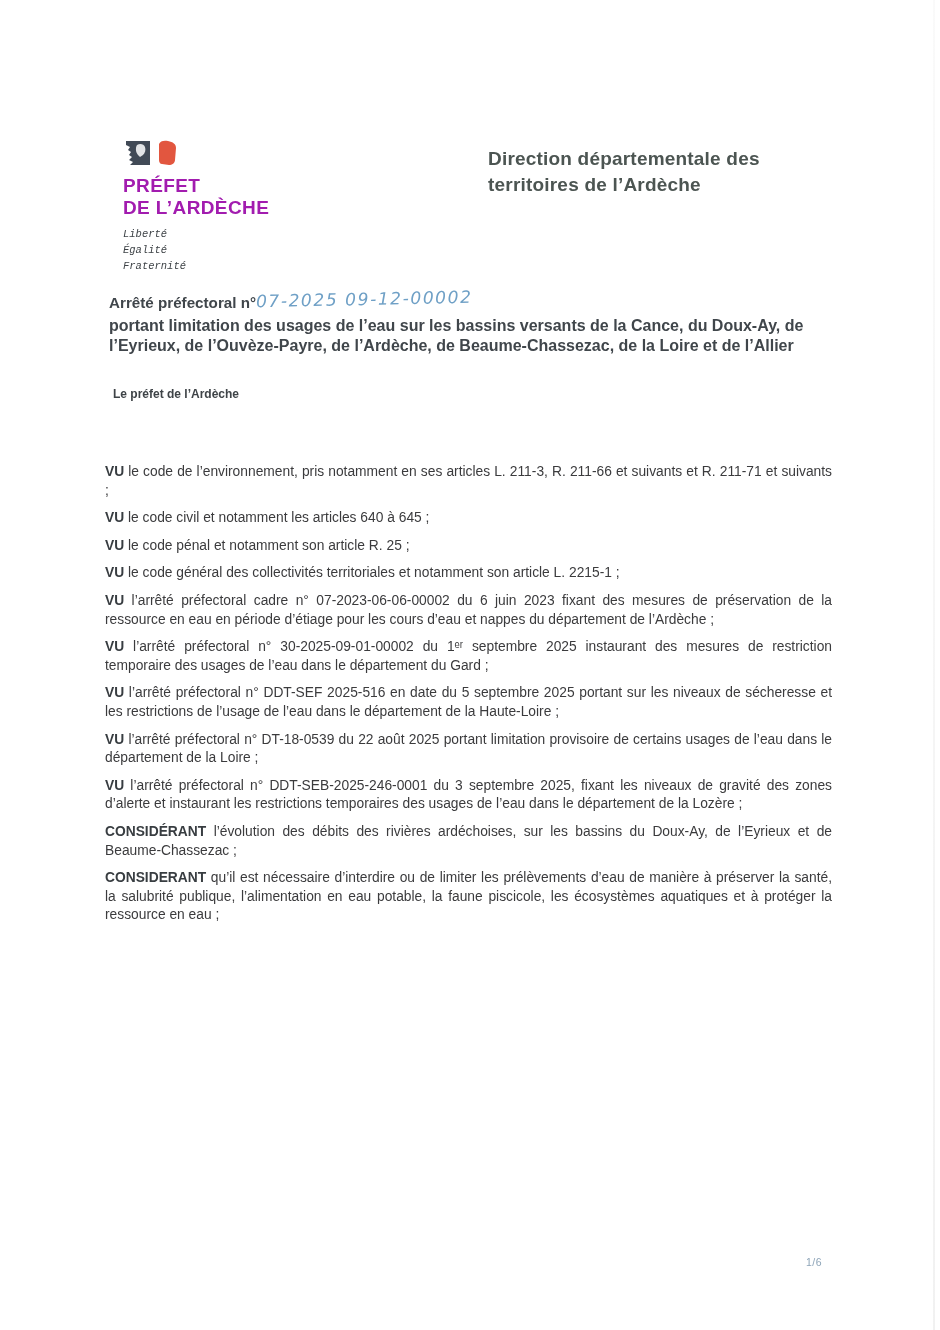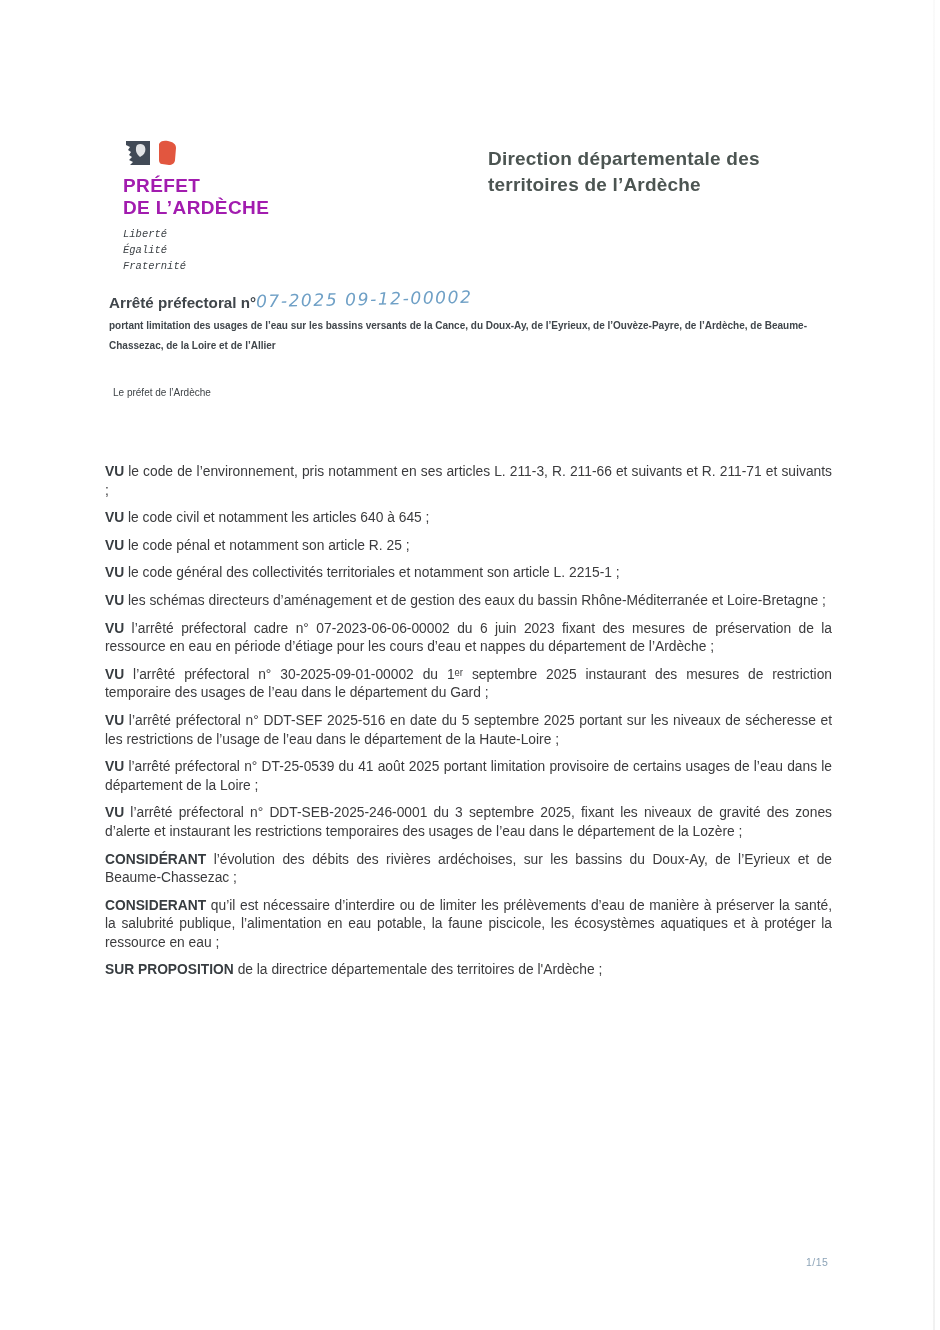--- a/index.html
+++ b/index.html
@@ -45,25 +45,25 @@
   }
   .title-line1 { font-size:15.2px; position:relative; display:inline-block; white-space:nowrap; }
   .handwritten {
     position:absolute; left:100%; top:-5px; white-space:nowrap;
     font-family:"DejaVu Sans", sans-serif;
     font-weight:400; font-style:italic;
     font-size:17px; letter-spacing:1.6px;
     color:#6fa0c6;
     transform:rotate(-1.2deg);
   }
-  .subtitle { margin-top:4px; font-size:10px; line-height:19.5px; }
+  .subtitle { margin-top:4px; font-size:16px; line-height:19.5px; }
 
   .author {
     position:absolute; left:113px; top:387px;
-    font-weight:normal; font-size:10px; color:#3e4347;
+    font-weight:bold; font-size:12px; color:#3e4347;
   }
 
   
   .doc-body {
     position:absolute; left:105px; top:463px; width:727px;
     font-size:13.8px; line-height:18.6px; text-align:justify;
     color:#3b3b3d;
   }
   .para { margin:0 0 9px 0; }
   .lead { font-weight:bold; color:#383d41; }
@@ -116,33 +116,31 @@
 
   <div class="doc-body">
     <p class="para"><span class="lead">VU</span><span class="ptext"> le code de l’environnement, pris notamment en ses articles L. 211-3, R. 211-66 et suivants et R. 211-71 et suivants ;</span></p>
 
     <p class="para"><span class="lead">VU</span><span class="ptext"> le code civil et notamment les articles 640 à 645 ;</span></p>
 
     <p class="para"><span class="lead">VU</span><span class="ptext"> le code pénal et notamment son article R. 25 ;</span></p>
 
     <p class="para"><span class="lead">VU</span><span class="ptext"> le code général des collectivités territoriales et notamment son article L. 2215-1 ;</span></p>
 
-    <p class="para"><span class="lead">VU</span><span class="ptext"> les schémas directeurs d’aménagement et de gestion des eaux du bassin Rhône-Méditerranée et Loire-Bretagne ;</span></p>
 
     <p class="para"><span class="lead">VU</span><span class="ptext"> l’arrêté préfectoral cadre n° 07-2023-06-06-00002 du 6 juin 2023 fixant des mesures de préservation de la ressource en eau en période d’étiage pour les cours d’eau et nappes du département de l’Ardèche ;</span></p>
 
     <p class="para"><span class="lead">VU</span><span class="ptext"> l’arrêté préfectoral n° 30-2025-09-01-00002 du 1ᵉʳ septembre 2025 instaurant des mesures de restriction temporaire des usages de l’eau dans le département du Gard ;</span></p>
 
     <p class="para"><span class="lead">VU</span><span class="ptext"> l’arrêté préfectoral n° DDT-SEF 2025-516 en date du 5 septembre 2025 portant sur les niveaux de sécheresse et les restrictions de l’usage de l’eau dans le département de la Haute-Loire ;</span></p>
 
-    <p class="para"><span class="lead">VU</span><span class="ptext"> l’arrêté préfectoral n° DT-25-0539 du 41 août 2025 portant limitation provisoire de certains usages de l’eau dans le département de la Loire ;</span></p>
+    <p class="para"><span class="lead">VU</span><span class="ptext"> l’arrêté préfectoral n° DT-18-0539 du 22 août 2025 portant limitation provisoire de certains usages de l’eau dans le département de la Loire ;</span></p>
 
     <p class="para"><span class="lead">VU</span><span class="ptext"> l’arrêté préfectoral n° DDT-SEB-2025-246-0001 du 3 septembre 2025, fixant les niveaux de gravité des zones d’alerte et instaurant les restrictions temporaires des usages de l’eau dans le département de la Lozère ;</span></p>
 
     <p class="para"><span class="lead">CONSIDÉRANT</span><span class="ptext"> l’évolution des débits des rivières ardéchoises, sur les bassins du Doux-Ay, de l’Eyrieux et de Beaume-Chassezac ;</span></p>
 
     <p class="para"><span class="lead">CONSIDERANT</span><span class="ptext"> qu’il est nécessaire d’interdire ou de limiter les prélèvements d’eau de manière à préserver la santé, la salubrité publique, l’alimentation en eau potable, la faune piscicole, les écosystèmes aquatiques et à protéger la ressource en eau ;</span></p>
 
-    <p class="para"><span class="lead">SUR PROPOSITION</span><span class="ptext"> de la directrice départementale des territoires de l'Ardèche ;</span></p>
   </div>
 
-  <div class="page-number">1/15</div>
+  <div class="page-number">1/6</div>
 </div>
 
 </body></html>

